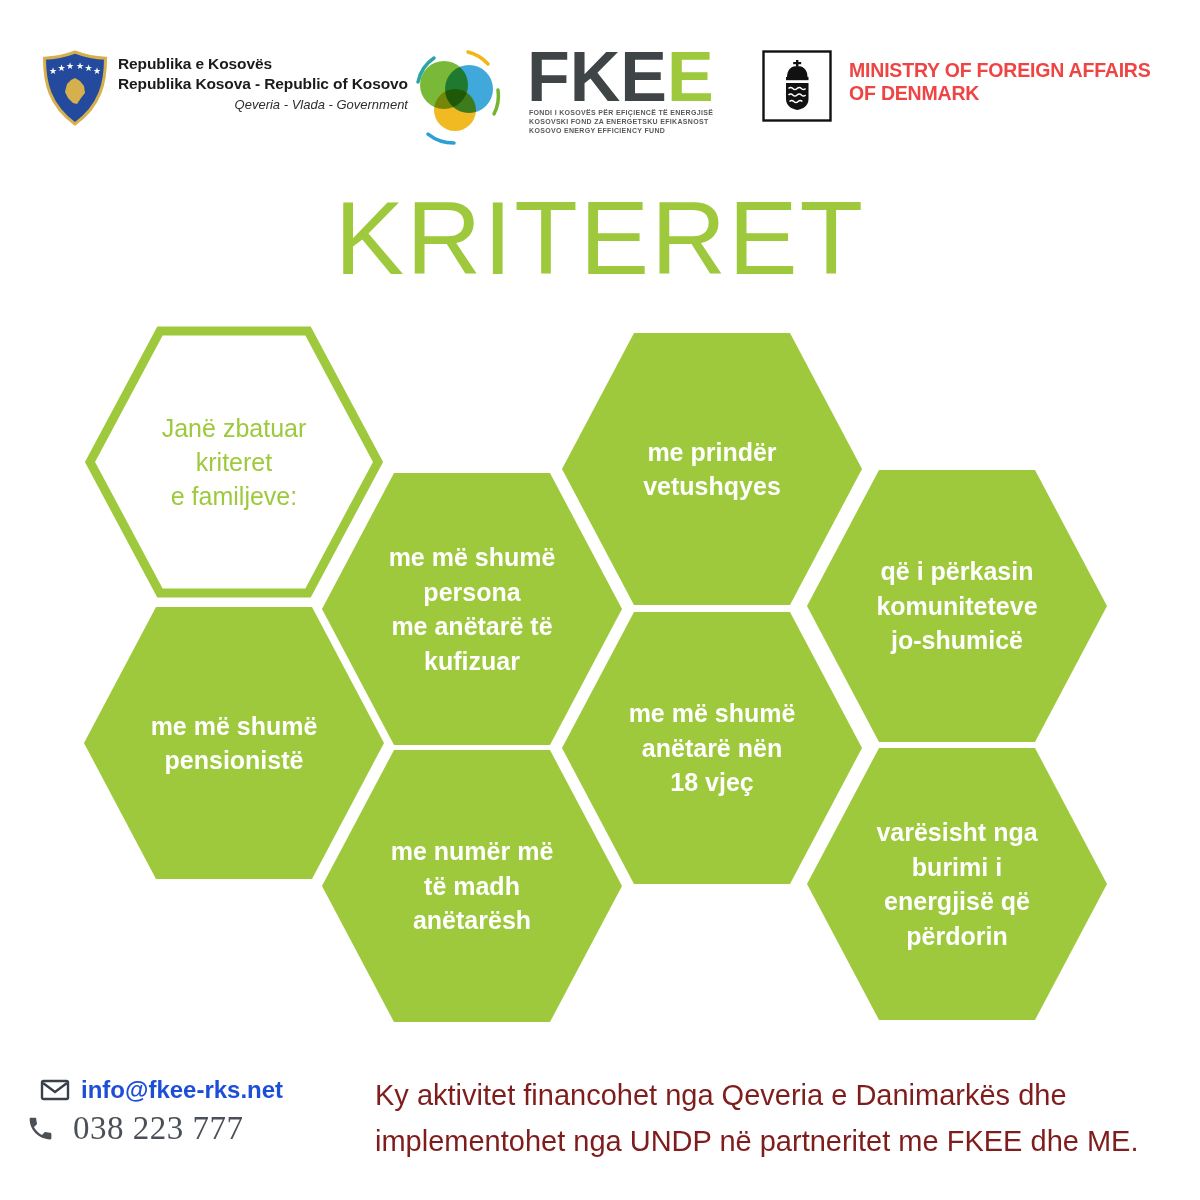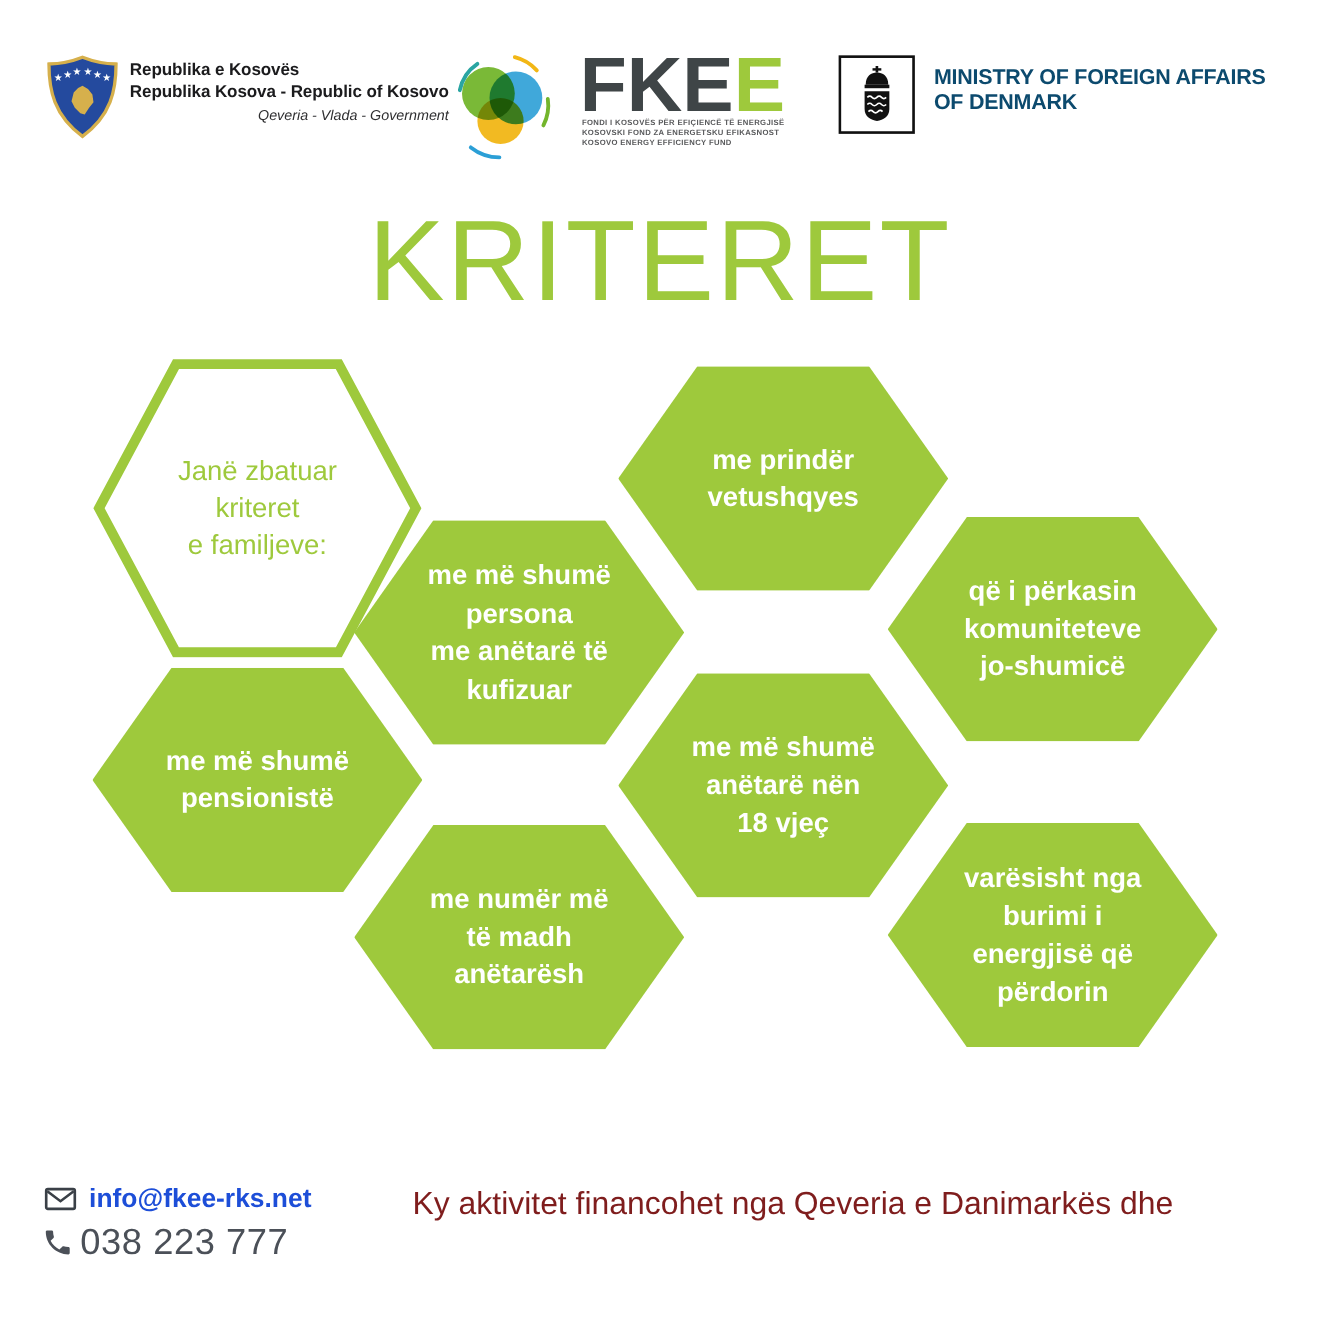--- a/index.html
+++ b/index.html
@@ -10,48 +10,48 @@
   .kosovo-text{position:absolute;left:118px;top:54px;color:#1b1b1d;}
   .kosovo-text .l1,.kosovo-text .l2{font-weight:700;font-size:15.5px;line-height:20px;letter-spacing:-0.1px;}
   .kosovo-text .l3{font-style:italic;font-size:13px;line-height:18px;margin-top:2px;color:#2e2e30;text-align:right;}
 
   .fkee-circles{position:absolute;left:408px;top:48px;}
   .fkee-wordmark{position:absolute;left:527px;top:42px;font-weight:700;font-size:70px;line-height:70px;letter-spacing:0px;color:#3f4547;}
   .fkee-wordmark .green{color:#9ec93c;}
   .fkee-taglines{position:absolute;left:529px;top:108px;color:#58595b;font-weight:700;font-size:7px;line-height:9.2px;letter-spacing:0.32px;white-space:nowrap;}
 
   .denmark-emblem{position:absolute;left:762px;top:50px;}
-  .denmark-text{position:absolute;left:849px;top:59px;color:#0c4a6e;font-weight:700;font-size:19.5px;line-height:22.5px;letter-spacing:-0.2px;}
+  .denmark-text{position:absolute;left:849px;top:59px;color:#ef4444;font-weight:700;font-size:19.5px;line-height:22.5px;letter-spacing:-0.2px;}
 
   
   .page-title{position:absolute;left:0;top:186px;width:1200px;text-align:center;color:#9ec93c;font-size:104px;font-weight:400;letter-spacing:2px;line-height:104px;}
 
   
-  .hex{position:absolute;width:300px;height:204px;background:#9ec93c;
+  .hex{position:absolute;width:300px;height:272px;background:#9ec93c;
        clip-path:polygon(0% 50%,24% 0%,76% 0%,100% 50%,76% 100%,24% 100%);
        display:flex;flex-direction:column;justify-content:center;align-items:center;
        text-align:center;color:#ffffff;font-weight:700;font-size:25px;line-height:34.5px;}
   .hex-outline{position:absolute;width:300px;height:272px;background:transparent;}
   .hex-outline svg{position:absolute;left:0;top:0;}
   .hex-outline .txt{position:absolute;left:0;top:0;width:100%;height:100%;
        display:flex;flex-direction:column;justify-content:center;align-items:center;
        text-align:center;color:#9ec93c;font-weight:400;font-size:25px;line-height:34px;}
   .hx1{left:84px;top:326px;}
   .hx2{left:562px;top:333px;}
   .hx3{left:322px;top:473px;}
   .hx4{left:807px;top:470px;}
   .hx5{left:84px;top:607px;}
   .hx6{left:562px;top:612px;}
   .hx7{left:322px;top:750px;}
   .hx8{left:807px;top:748px;}
 
   
   .email-row{position:absolute;left:40px;top:1076px;display:flex;align-items:center;gap:11px;}
   .email-text{color:#1d4ed8;font-weight:700;font-size:24px;}
-  .phone-row{position:absolute;left:38px;top:1110px;display:flex;align-items:center;gap:6px;}
+  .phone-row{position:absolute;left:26px;top:1110px;display:flex;align-items:center;gap:18px;font-family:Liberation Serif, serif;}
   .phone-text{color:#4b5058;font-weight:400;font-size:33px;letter-spacing:0.5px;}
   .footer-note{position:absolute;left:375px;top:1072px;color:#7f1d1d;font-size:29px;font-weight:400;line-height:46px;}
 </style>
 </head>
 <body>
 
 <div class="kosovo-emblem">
   <svg width="70" height="80" viewBox="0 0 70 80">
     <path d="M35 4 C26 7.5 14 10 4.5 10.2 C4.5 34 9 57 35 76 C61 57 65.5 34 65.5 10.2 C56 10 44 7.5 35 4 Z" fill="#244a9e" stroke="#d6b04c" stroke-width="3"></path>
     <text x="13" y="26" font-size="9" fill="#ffffff" text-anchor="middle">★</text>
@@ -170,13 +170,14 @@
 
 <div class="phone-row">
   <svg width="29" height="29" viewBox="0 0 24 24">
     <path d="M6.62 10.79c1.44 2.83 3.76 5.14 6.59 6.59l2.2-2.2c.27-.27.67-.36 1.02-.24 1.12.37 2.33.57 3.57.57.55 0 1 .45 1 1V20c0 .55-.45 1-1 1-9.39 0-17-7.61-17-17 0-.55.45-1 1-1h3.5c.55 0 1 .45 1 1 0 1.25.2 2.45.57 3.57.11.35.03.74-.25 1.02l-2.2 2.2z" fill="#4b5058"></path>
   </svg>
   <div class="phone-text">038 223 777</div>
 </div>
 
 <div class="footer-note">
   <div>Ky aktivitet financohet nga Qeveria e Danimarkës dhe</div>
+  <div>implementohet nga UNDP në partneritet me FKEE dhe ME.</div>
 </div>
 
 </body></html>

